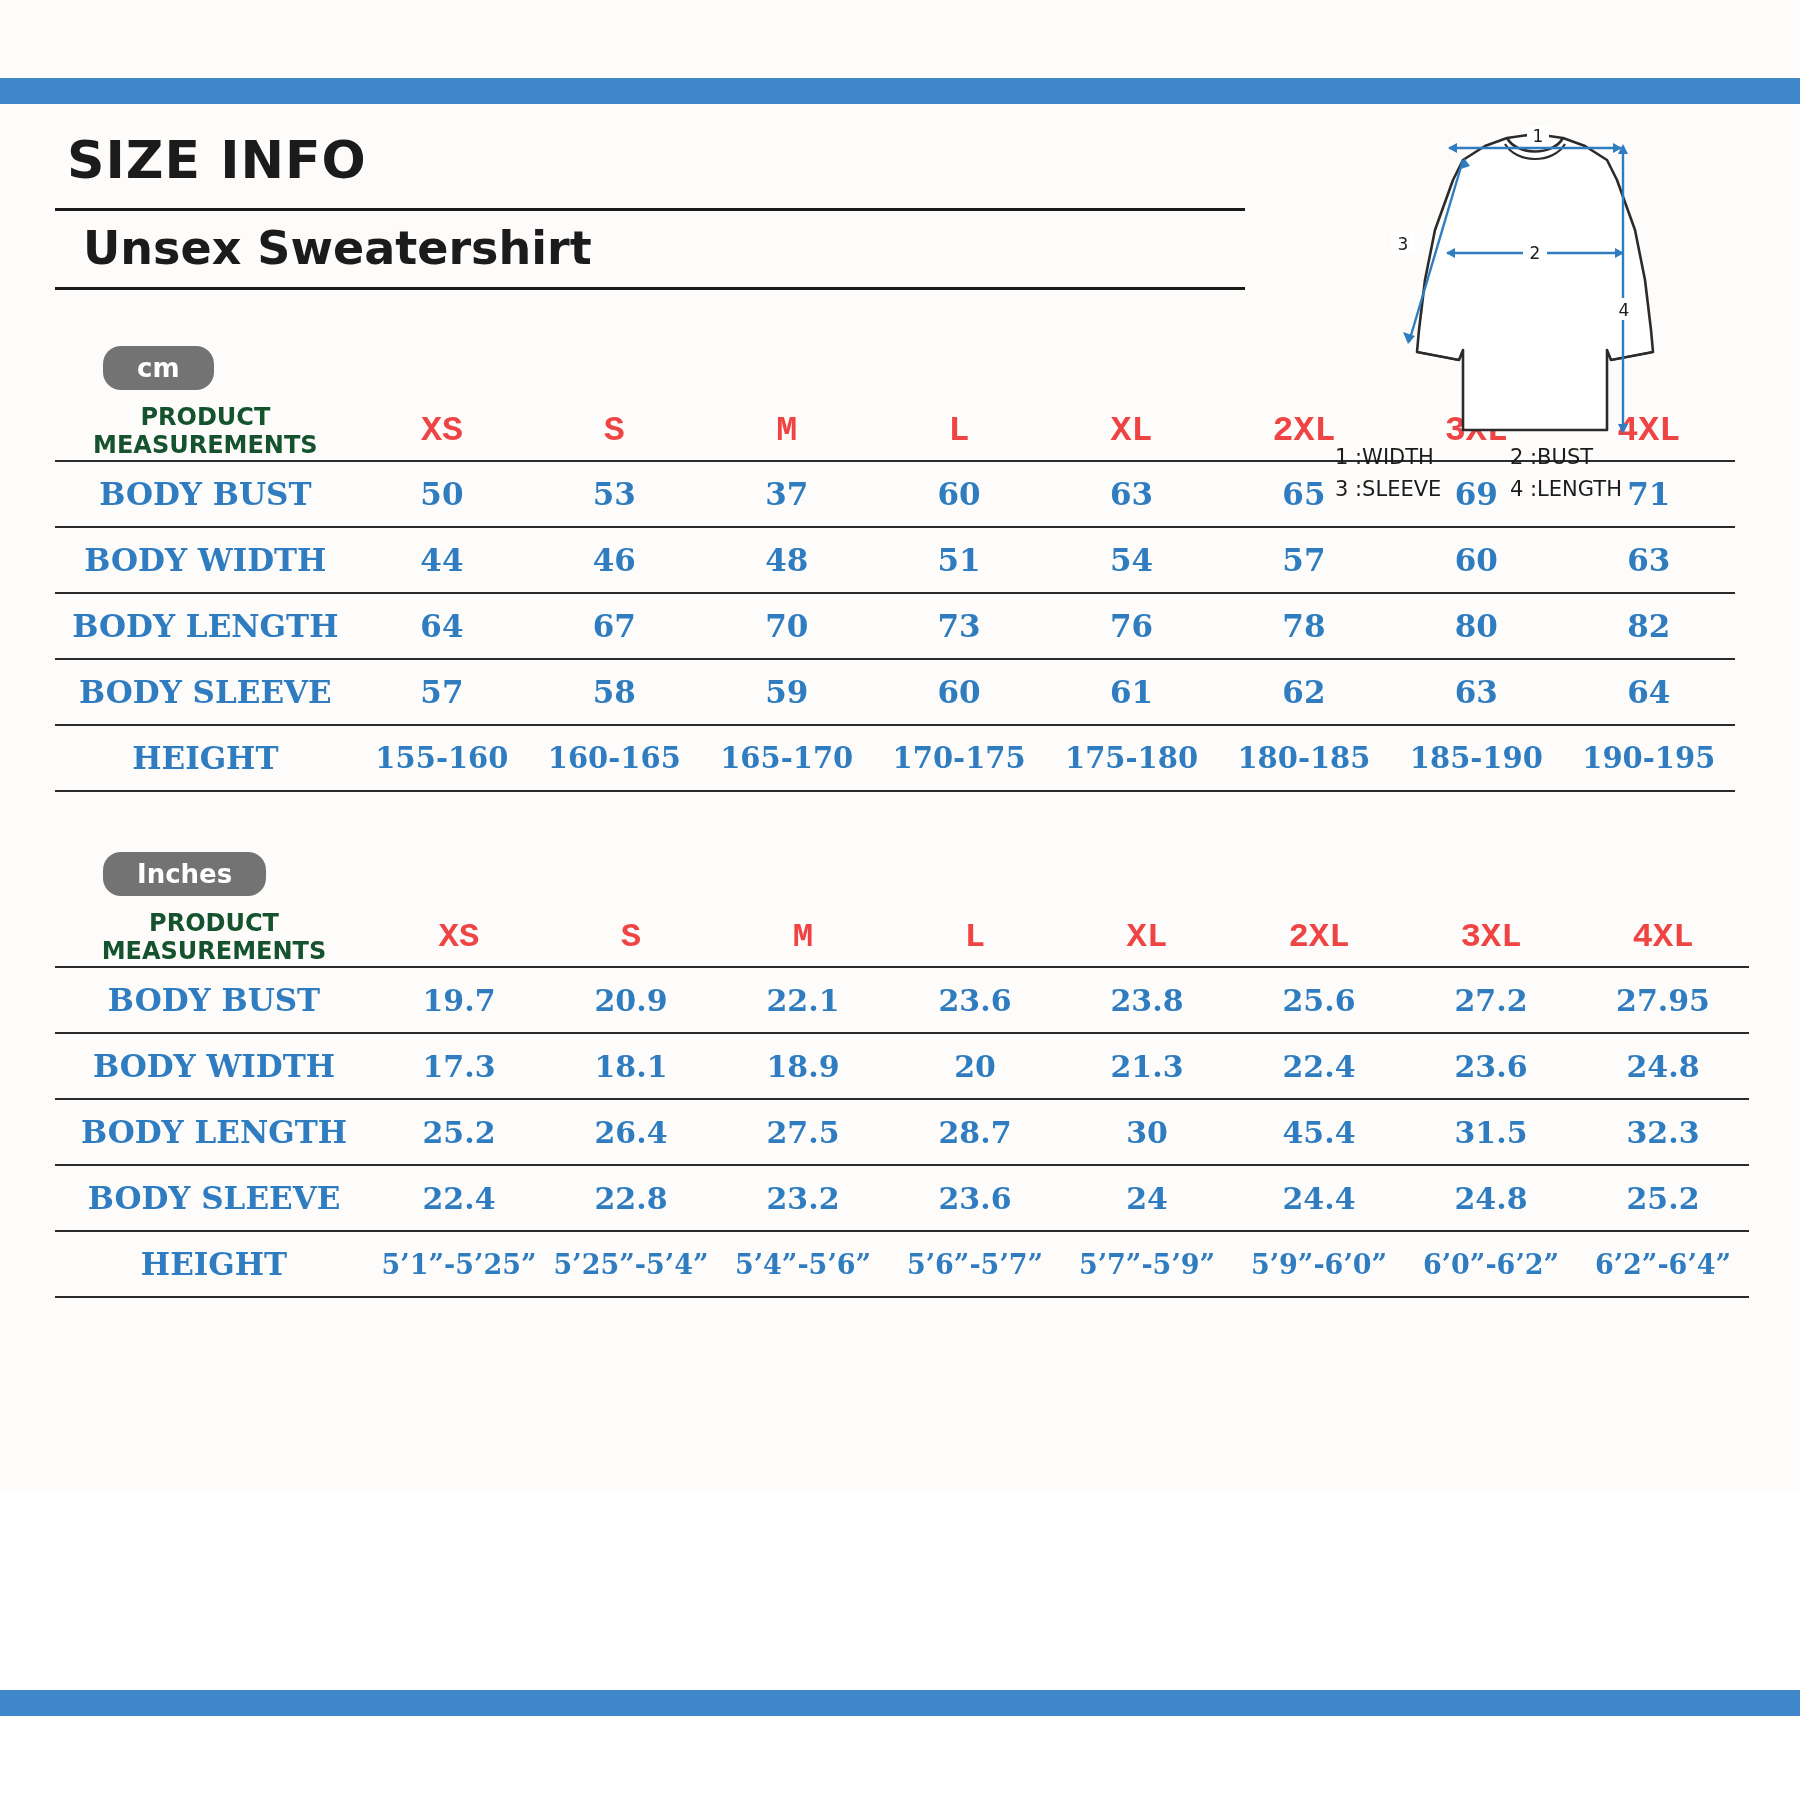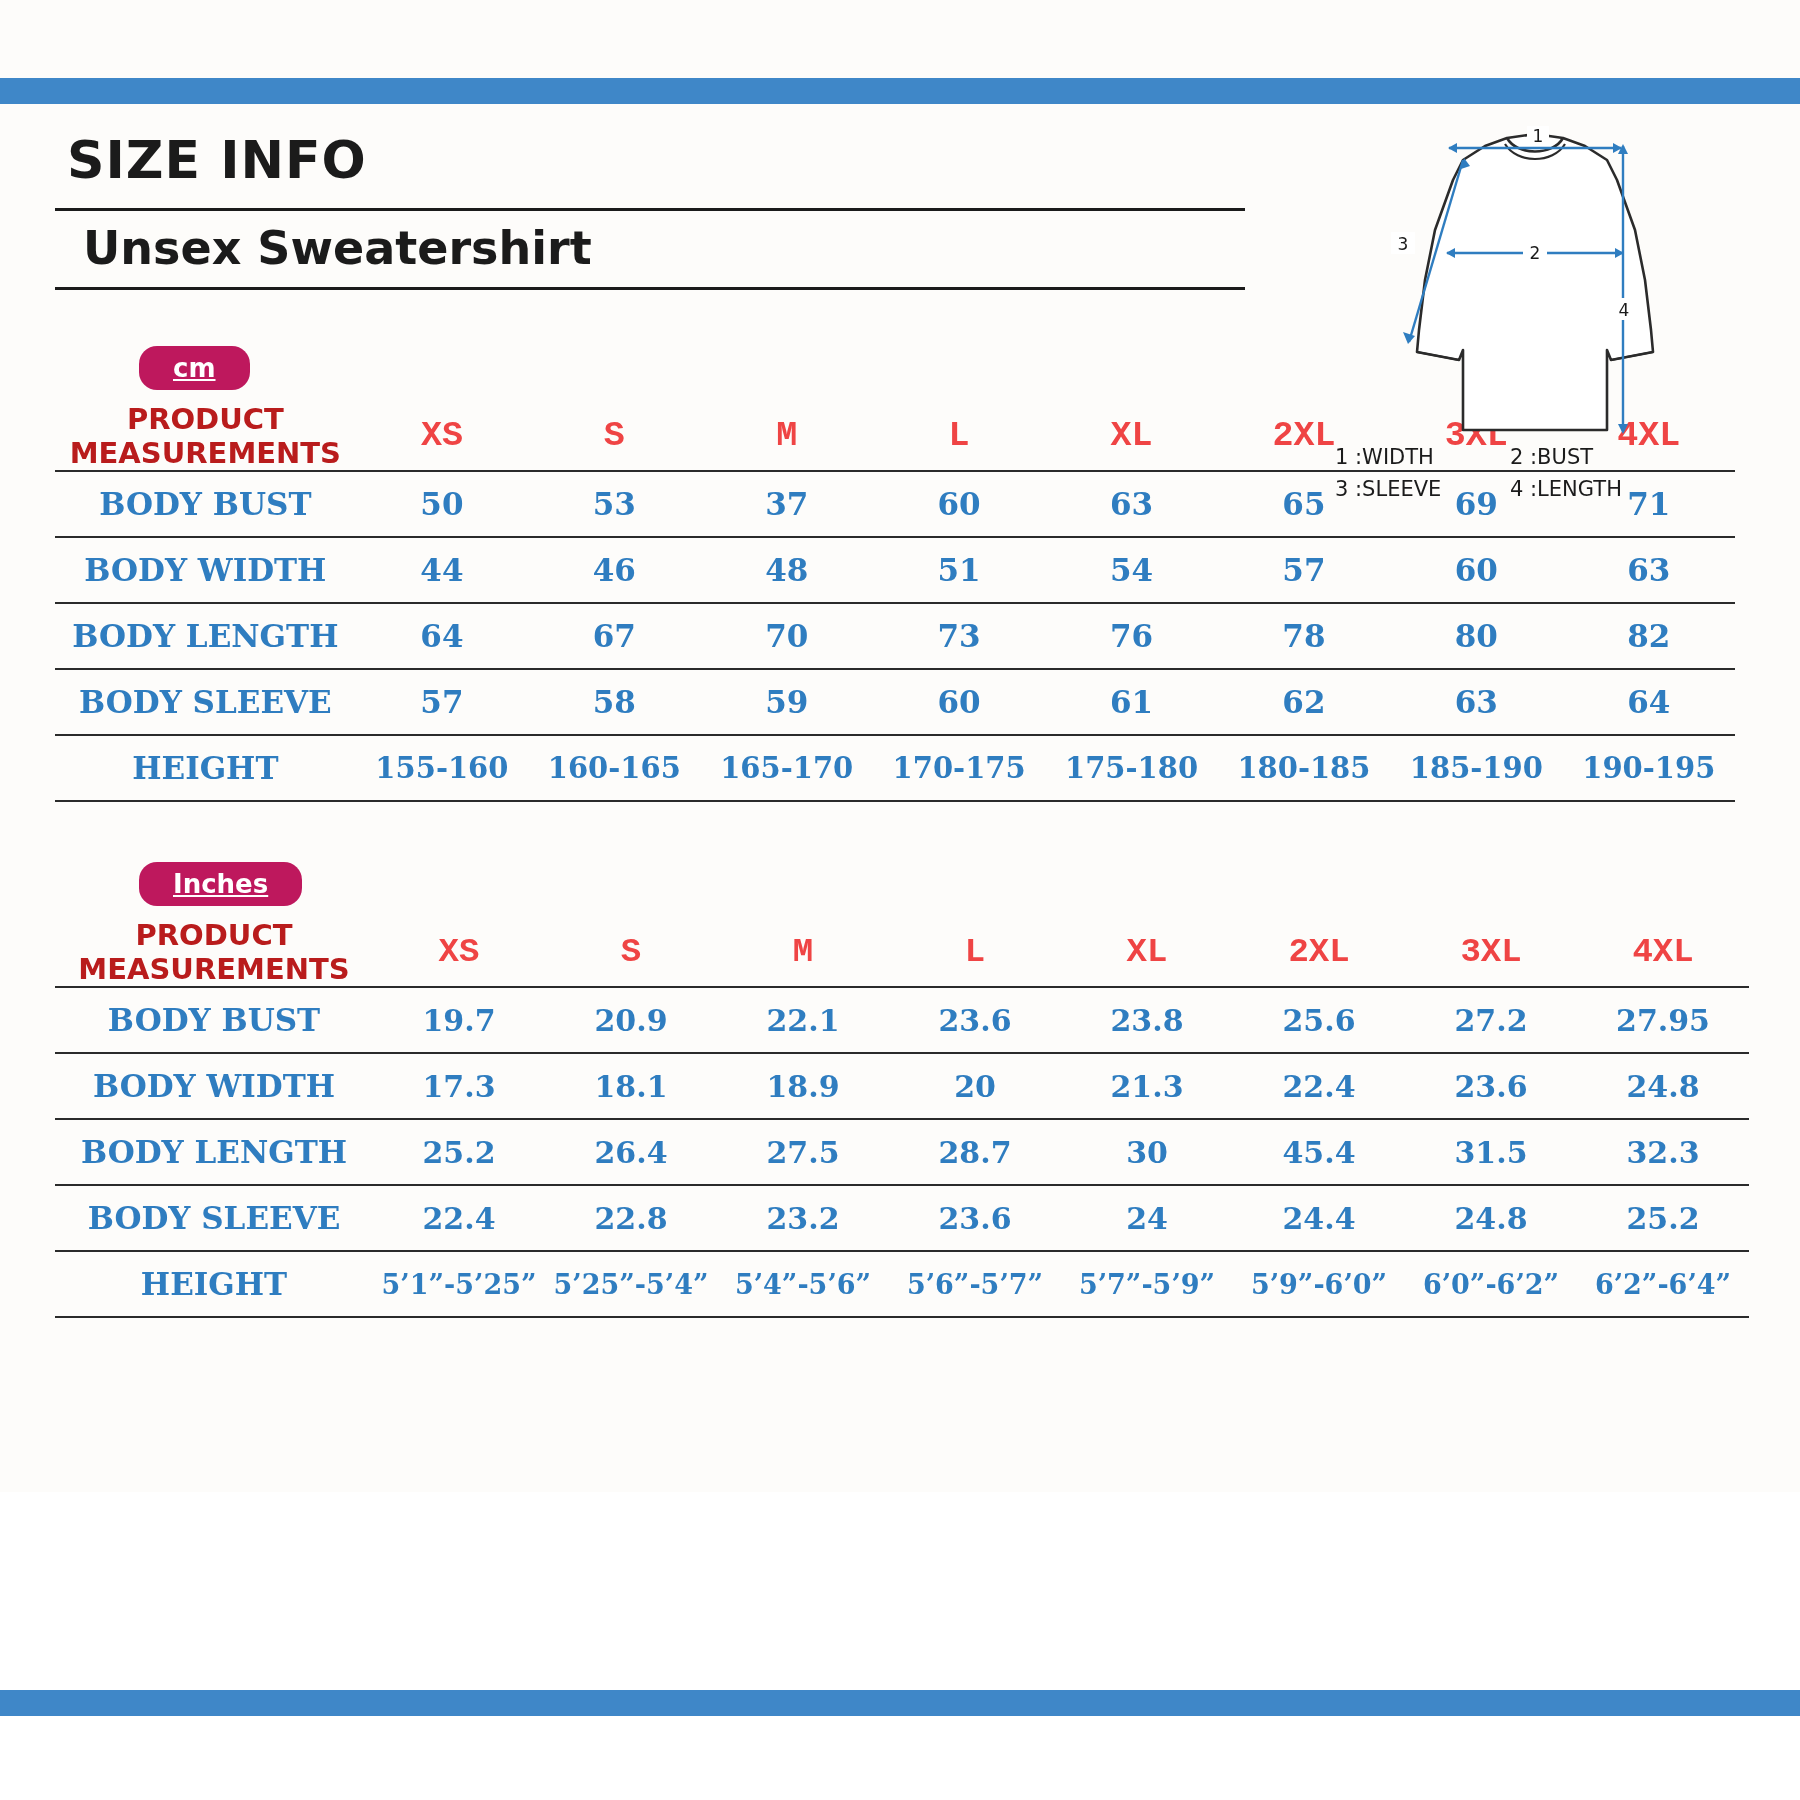--- a/index.html
+++ b/index.html
@@ -85,29 +85,28 @@
   .legend-row {
     display: flex;
   }
   .legend-cell {
     width: 175px;
   }
 
   
   .pill {
     display: inline-block;
-    background: #be185d;
+    background: #737373;
     color: #ffffff;
     font-family: "DejaVu Sans", sans-serif;
     font-weight: bold;
     font-size: 26px;
     padding: 7px 34px;
     border-radius: 18px;
-    margin-left: 84px;
-    text-decoration: underline;
+    margin-left: 48px;
   }
   .pill-wrap { margin-top: 56px; }
   .pill-wrap.second { margin-top: 60px; }
 
   
   table.size-table {
     border-collapse: collapse;
     width: 1680px;
     margin-top: 12px;
     table-layout: fixed;
@@ -120,22 +119,22 @@
     text-align: center;
     vertical-align: middle;
   }
   table.size-table tr.head td {
     border-top: none;
     height: 58px;
   }
   .hdr-label {
     font-family: "DejaVu Sans", sans-serif;
     font-weight: bold;
-    font-size: 29px;
-    color: #b91c1c;
+    font-size: 24px;
+    color: #14532d;
     text-align: left;
     padding-left: 6px;
   }
   .hdr-size {
     font-family: Liberation Mono, monospace;
     font-weight: bold;
     font-size: 35px;
     color: #ef4444;
   }
   .row-label {

